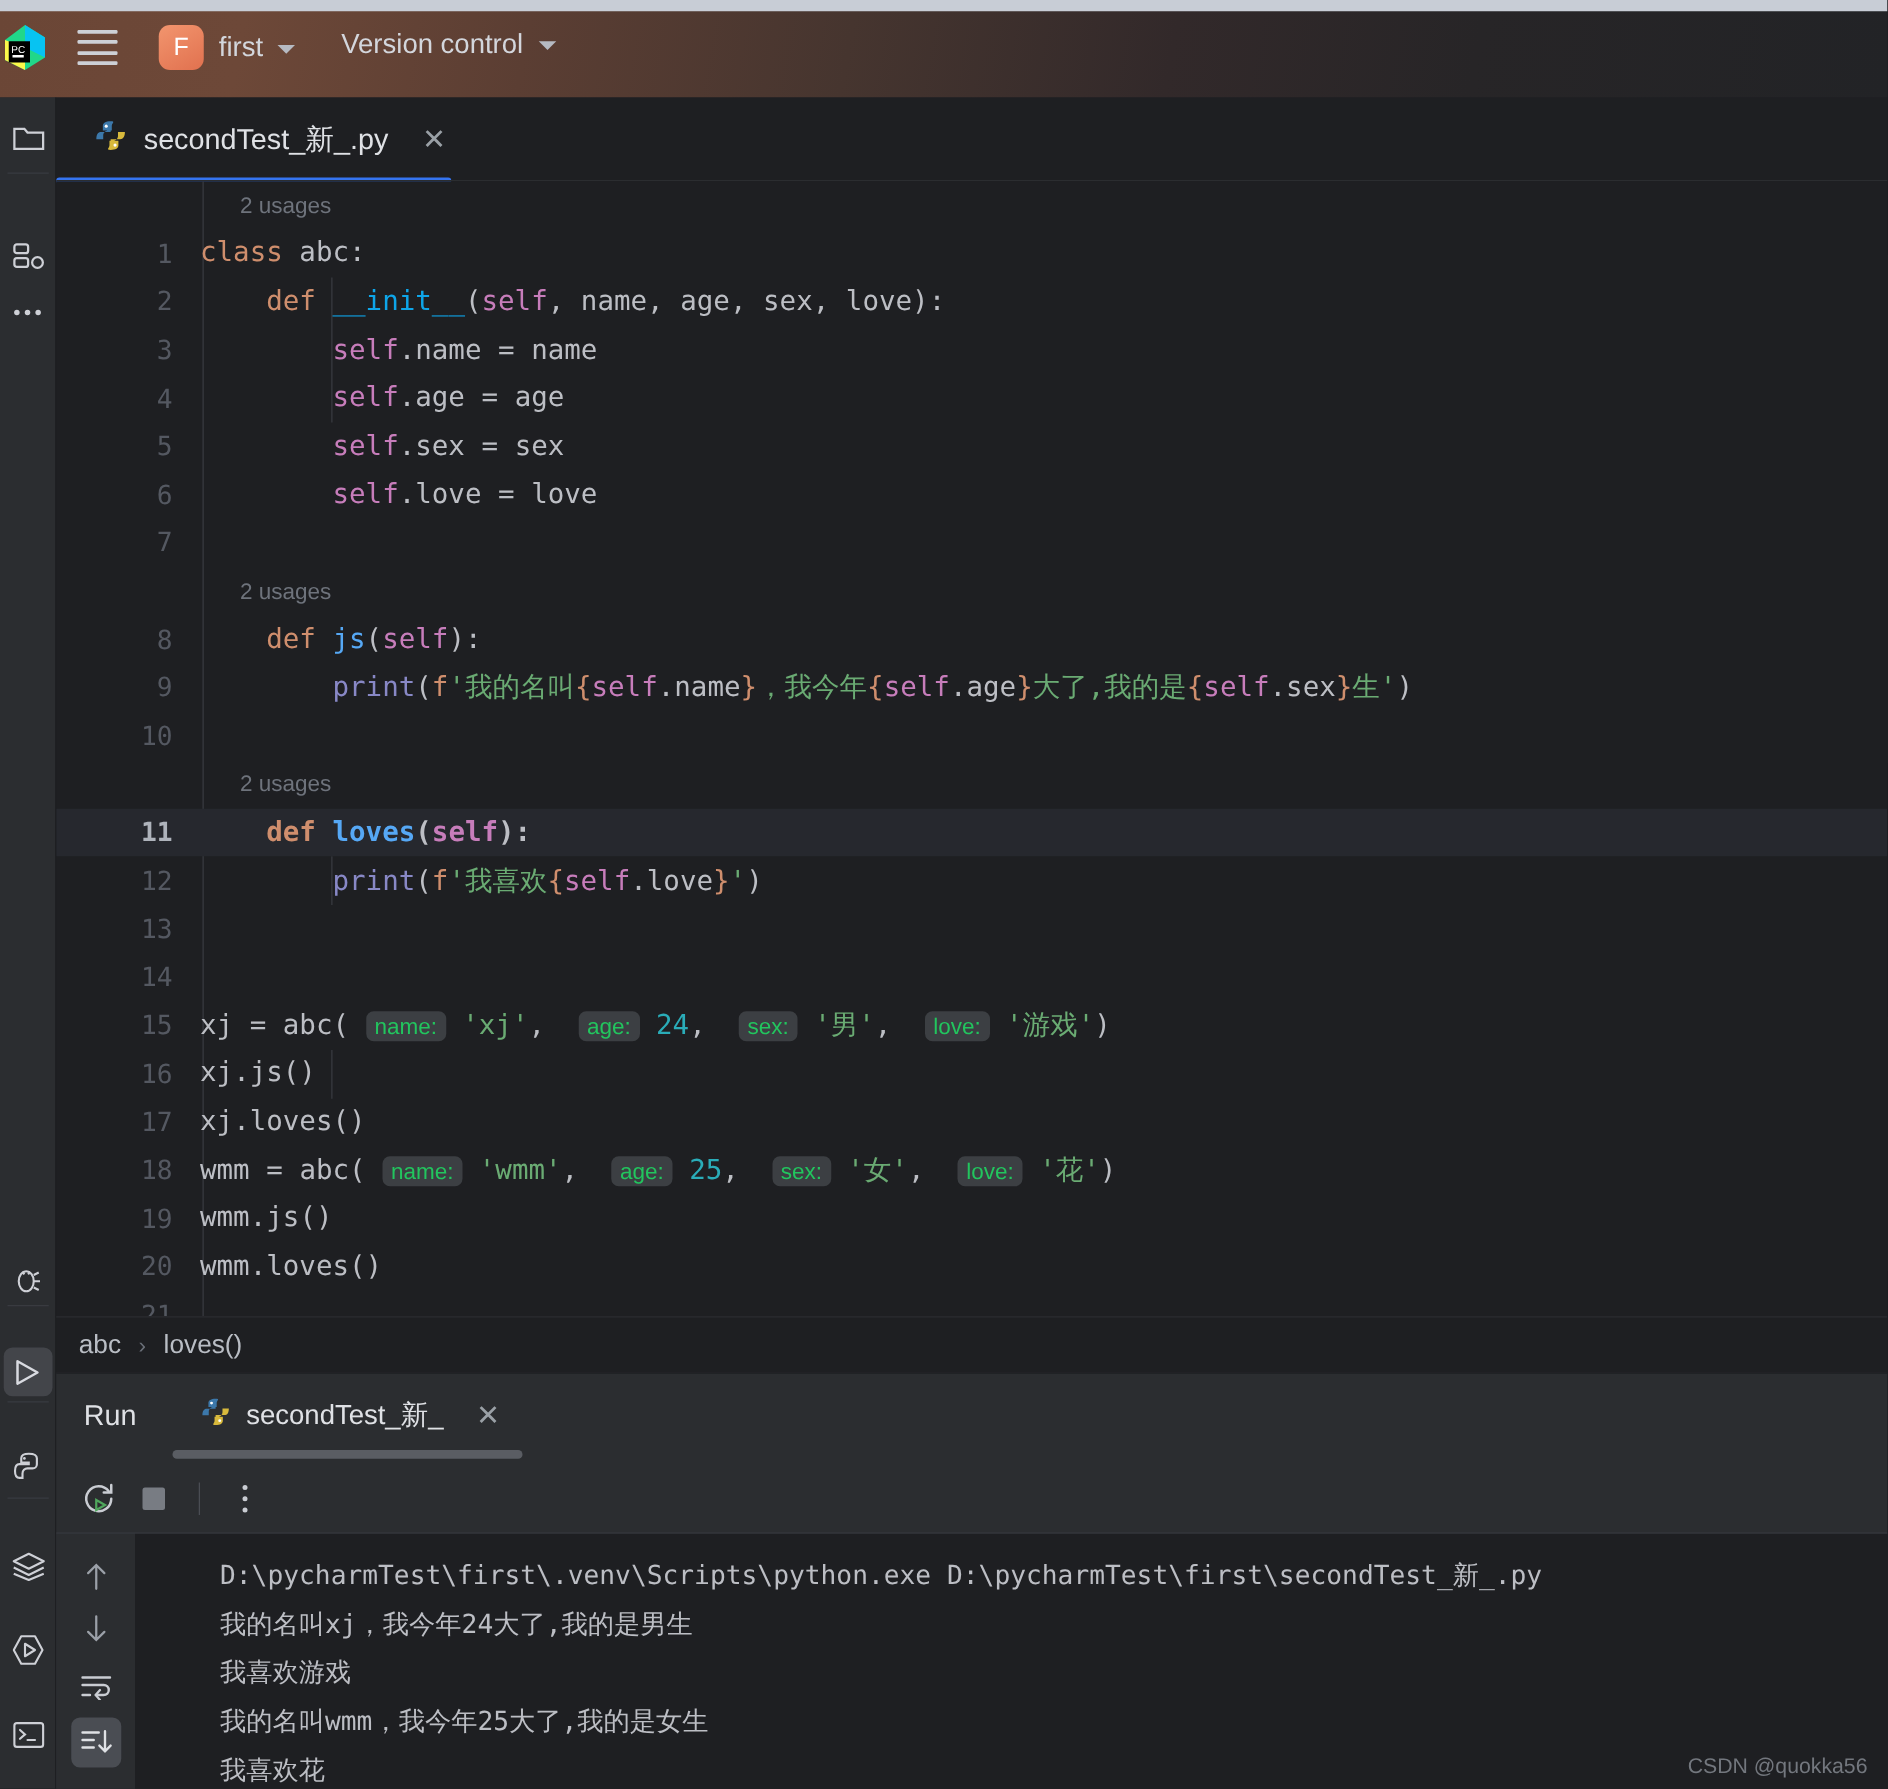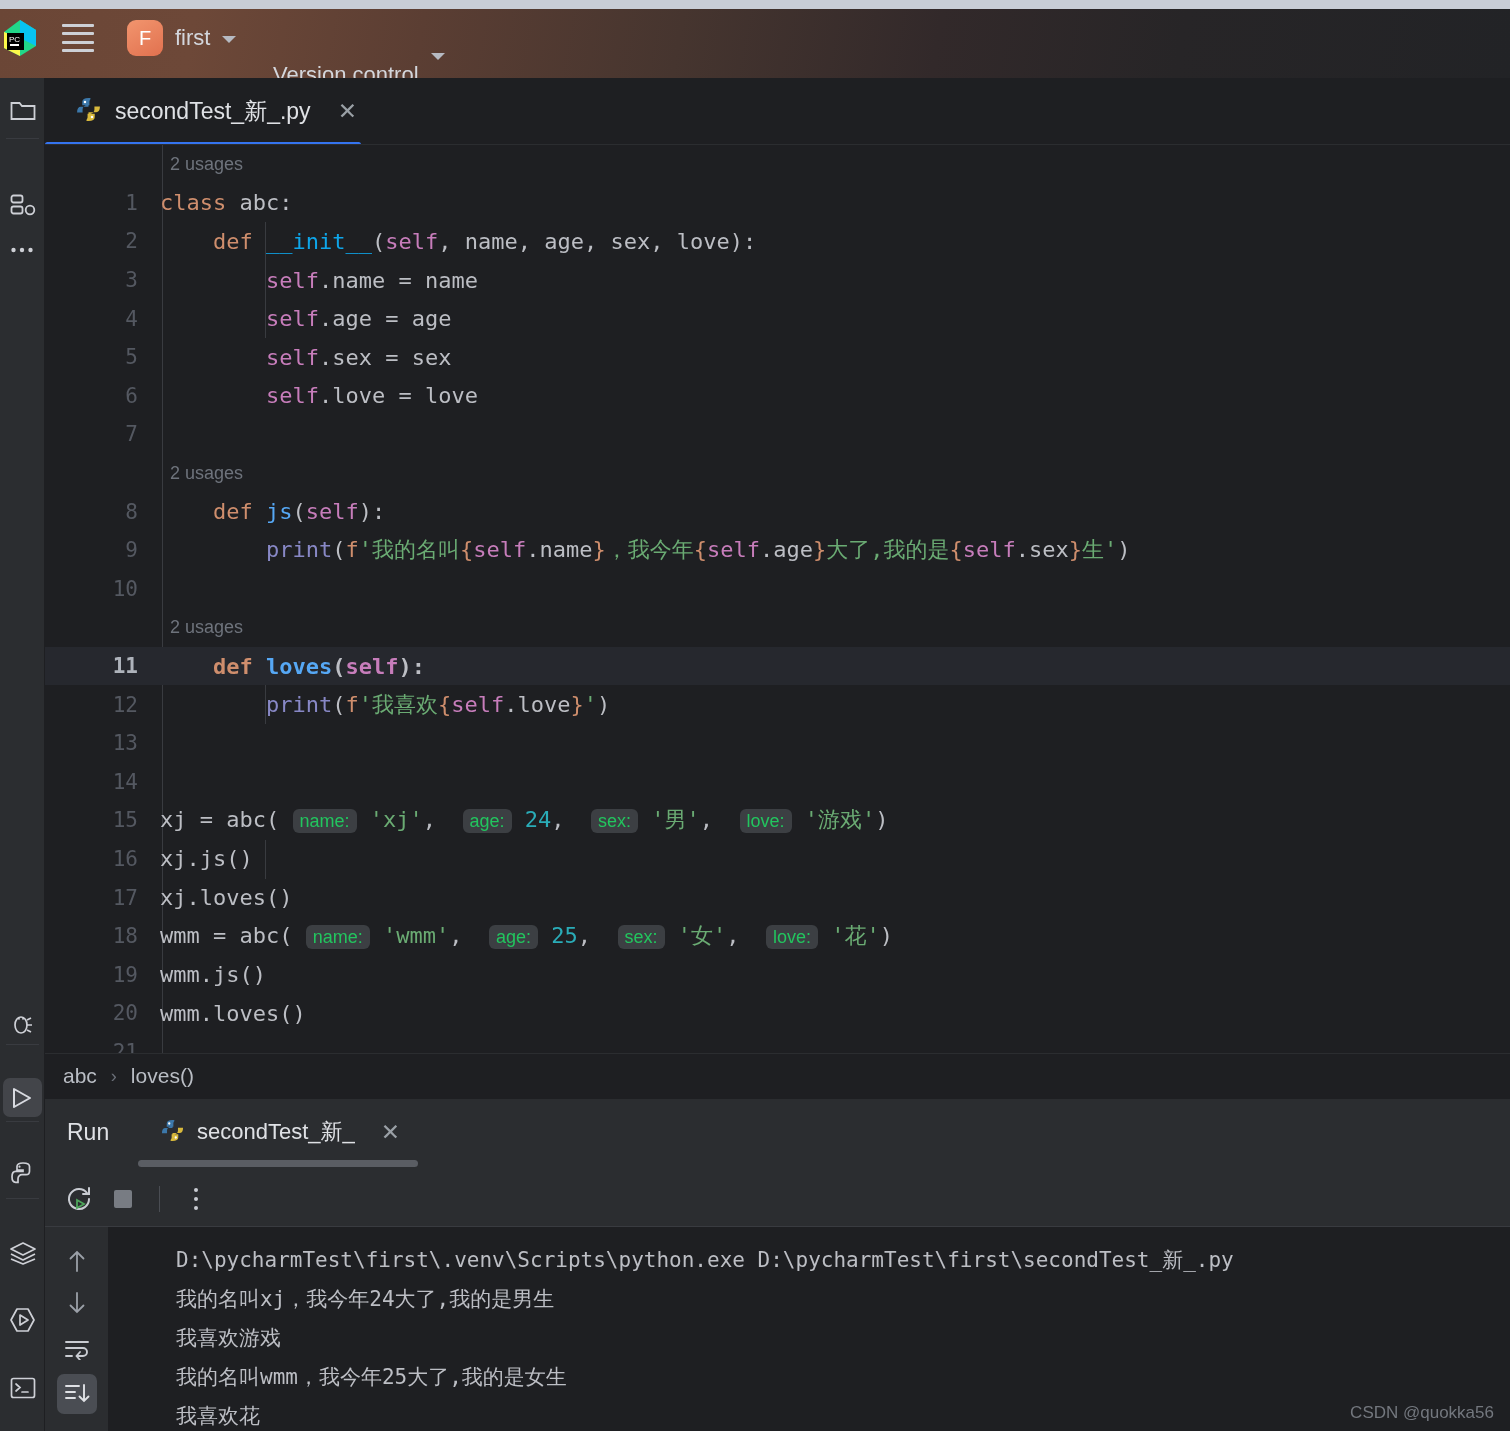--- a/index.html
+++ b/index.html
@@ -44,21 +44,21 @@
   .proj-name { color: #d3d6dc; font-size: 22px; }
   .chev {
     width: 0; height: 0; border-left: 7px solid transparent;
     border-right: 7px solid transparent; border-top: 7px solid #b6bac2;
     margin-top: 3px;
   }
   .vcs-chip {
     position: absolute; left: 273px; top: 22px;
     display: flex; align-items: center; gap: 12px; cursor: pointer;
   }
-  .vcs-label { color: #d3d6dc; font-size: 22px; margin-top: 40px; }
+  .vcs-label { color: #d3d6dc; font-size: 22px; }
 
   
   .rail {
     position: absolute; left: 0; top: 78px; width: 45px; height: 1353px;
     background: #2b2d30;
     border-right: 1px solid #1e1f22;
   }
   .rail-ico {
     position: absolute; left: 3px; width: 39px; height: 39px;
     display: flex; align-items: center; justify-content: center;
@@ -113,21 +113,21 @@
     width: 105px; text-align: right; padding-right: 12px;
     color: #545861; font-size: 21px;
     font-family: "DejaVu Sans Mono", monospace;
     flex: none;
   }
   .crow.cur .lnum { color: #aeb3bb; }
   .ctext {
     padding-left: 10px; color: #bcbec4; font-size: 22px; white-space: pre;
     font-family: "DejaVu Sans Mono", monospace;
   }
-  .usage-row { height: 38.6px; display: flex; align-items: center; }
+  .usage-row { height: 38.6px; display: flex; align-items: center; padding-left: 22px; }
   .usage-lbl {
     margin-left: 115px; padding-left: 10px;
     color: #6e737c; font-size: 18px;
     font-family: "Liberation Sans", sans-serif;
   }
   .indent-guide {
     position: absolute; width: 1px; background: #393b40;
   }
   
   .k  { color: #cf8e6d; }            

